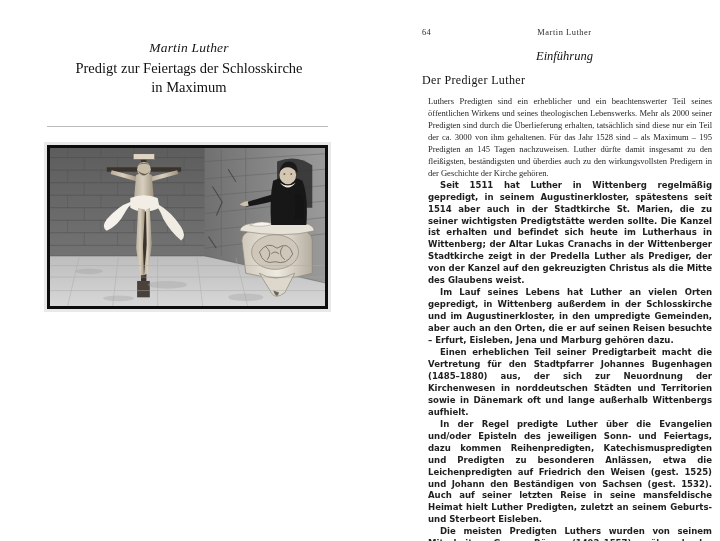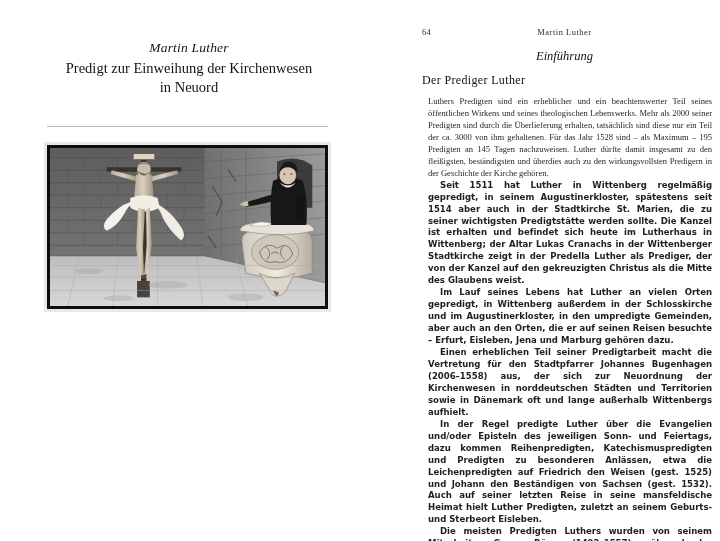--- a/index.html
+++ b/index.html
@@ -169,22 +169,22 @@
 </head>
 <body>
 
 <div class="spread">
 
   <div class="page-left">
 
     <div class="title-block">
       <div class="author-line">Martin Luther</div>
       <div class="work-title">
-        <span>Predigt zur Einweihung der Kirchenwesen</span><br>
-        <span>in Neuord</span>
+        <span>Predigt zur Feiertags der Schlosskirche</span><br>
+        <span>in Maximum</span>
       </div>
     </div>
 
     <div class="title-rule"></div>
 
     <div class="illustration">
       <div class="illustration-frame">
         <svg class="art-svg" viewBox="0 0 281 164" preserveAspectRatio="none">
           <defs>
             <linearGradient id="wallG" x1="0" y1="0" x2="0" y2="1">
@@ -373,18 +373,18 @@
     </div>
 
     <div class="sec-title">Einführung</div>
     <div class="sec-subtitle">Der Prediger Luther</div>
   </div>
 
   <div class="body-col">
     <p>Luthers Predigten sind ein erheblicher und ein beachtenswerter Teil seines öffentlichen Wirkens und seines theologischen Lebenswerks. Mehr als 2000 seiner Predigten sind durch die Überlieferung erhalten, tatsächlich sind die­se nur ein Teil der ca. 3000 von ihm gehaltenen. Für das Jahr 1528 sind – als Maximum – 195 Predigten an 145 Tagen nachzuweisen. Luther dürfte da­mit insgesamt zu den fleißigsten, beständigsten und überdies auch zu den wirkungsvollsten Predigern in der Geschichte der Kirche gehören.</p>
     <p>Seit 1511 hat Luther in Wittenberg regelmäßig gepredigt, in seinem Augustinerkloster, spätestens seit 1514 aber auch in der Stadtkirche St. Marien, die zu seiner wichtigsten Predigtstätte werden sollte. Die Kanzel ist erhalten und befindet sich heute im Lutherhaus in Wittenberg; der Altar Lukas Cranachs in der Wittenberger Stadtkirche zeigt in der Predella Luther als Prediger, der von der Kanzel auf den gekreuzigten Christus als die Mitte des Glaubens weist.</p>
     <p>Im Lauf seines Lebens hat Luther an vielen Orten gepredigt, in Witten­berg außerdem in der Schlosskirche und im Augustinerkloster, in den um­predigte Gemeinden, aber auch an den Orten, die er auf seinen Reisen besuchte – Erfurt, Eisleben, Jena und Marburg gehören dazu.</p>
-    <p>Einen erheblichen Teil seiner Predigtarbeit macht die Vertretung für den Stadtpfarrer Johannes Bugenhagen (2006–1558) aus, der sich zur Neuord­nung der Kirchenwesen in norddeutschen Städten und Territorien sowie in Dänemark oft und lange außerhalb Wittenbergs aufhielt.</p>
+    <p>Einen erheblichen Teil seiner Predigtarbeit macht die Vertretung für den Stadtpfarrer Johannes Bugenhagen (1485–1880) aus, der sich zur Neuord­nung der Kirchenwesen in norddeutschen Städten und Territorien sowie in Dänemark oft und lange außerhalb Wittenbergs aufhielt.</p>
     <p>In der Regel predigte Luther über die Evangelien und/oder Episteln des jeweiligen Sonn- und Feiertags, dazu kommen Reihenpredigten, Katechis­muspredigten und Predigten zu besonderen Anlässen, etwa die Leichenpre­digten auf Friedrich den Weisen (gest. 1525) und Johann den Beständigen von Sachsen (gest. 1532). Auch auf seiner letzten Reise in seine mansfeldi­sche Heimat hielt Luther Predigten, zuletzt an seinem Geburts- und Ster­beort Eisleben.</p>
     <p>Die meisten Predigten Luthers wurden von seinem Mitarbeiter Georg Rörer (1492–1557) während der Gottesdienste aufgezeichnet; eine Rekon­struktion des genauen Wortlauts der Predigten ist auf dieser Grundlage freilich nicht möglich. Luther selbst publizierte seine Predigten nicht. Aber er verfasste Postillen – Predigthandbücher – oder ließ sie zusammenstellen,</p>
   </div>
 
 </div>
 
 </body></html>

